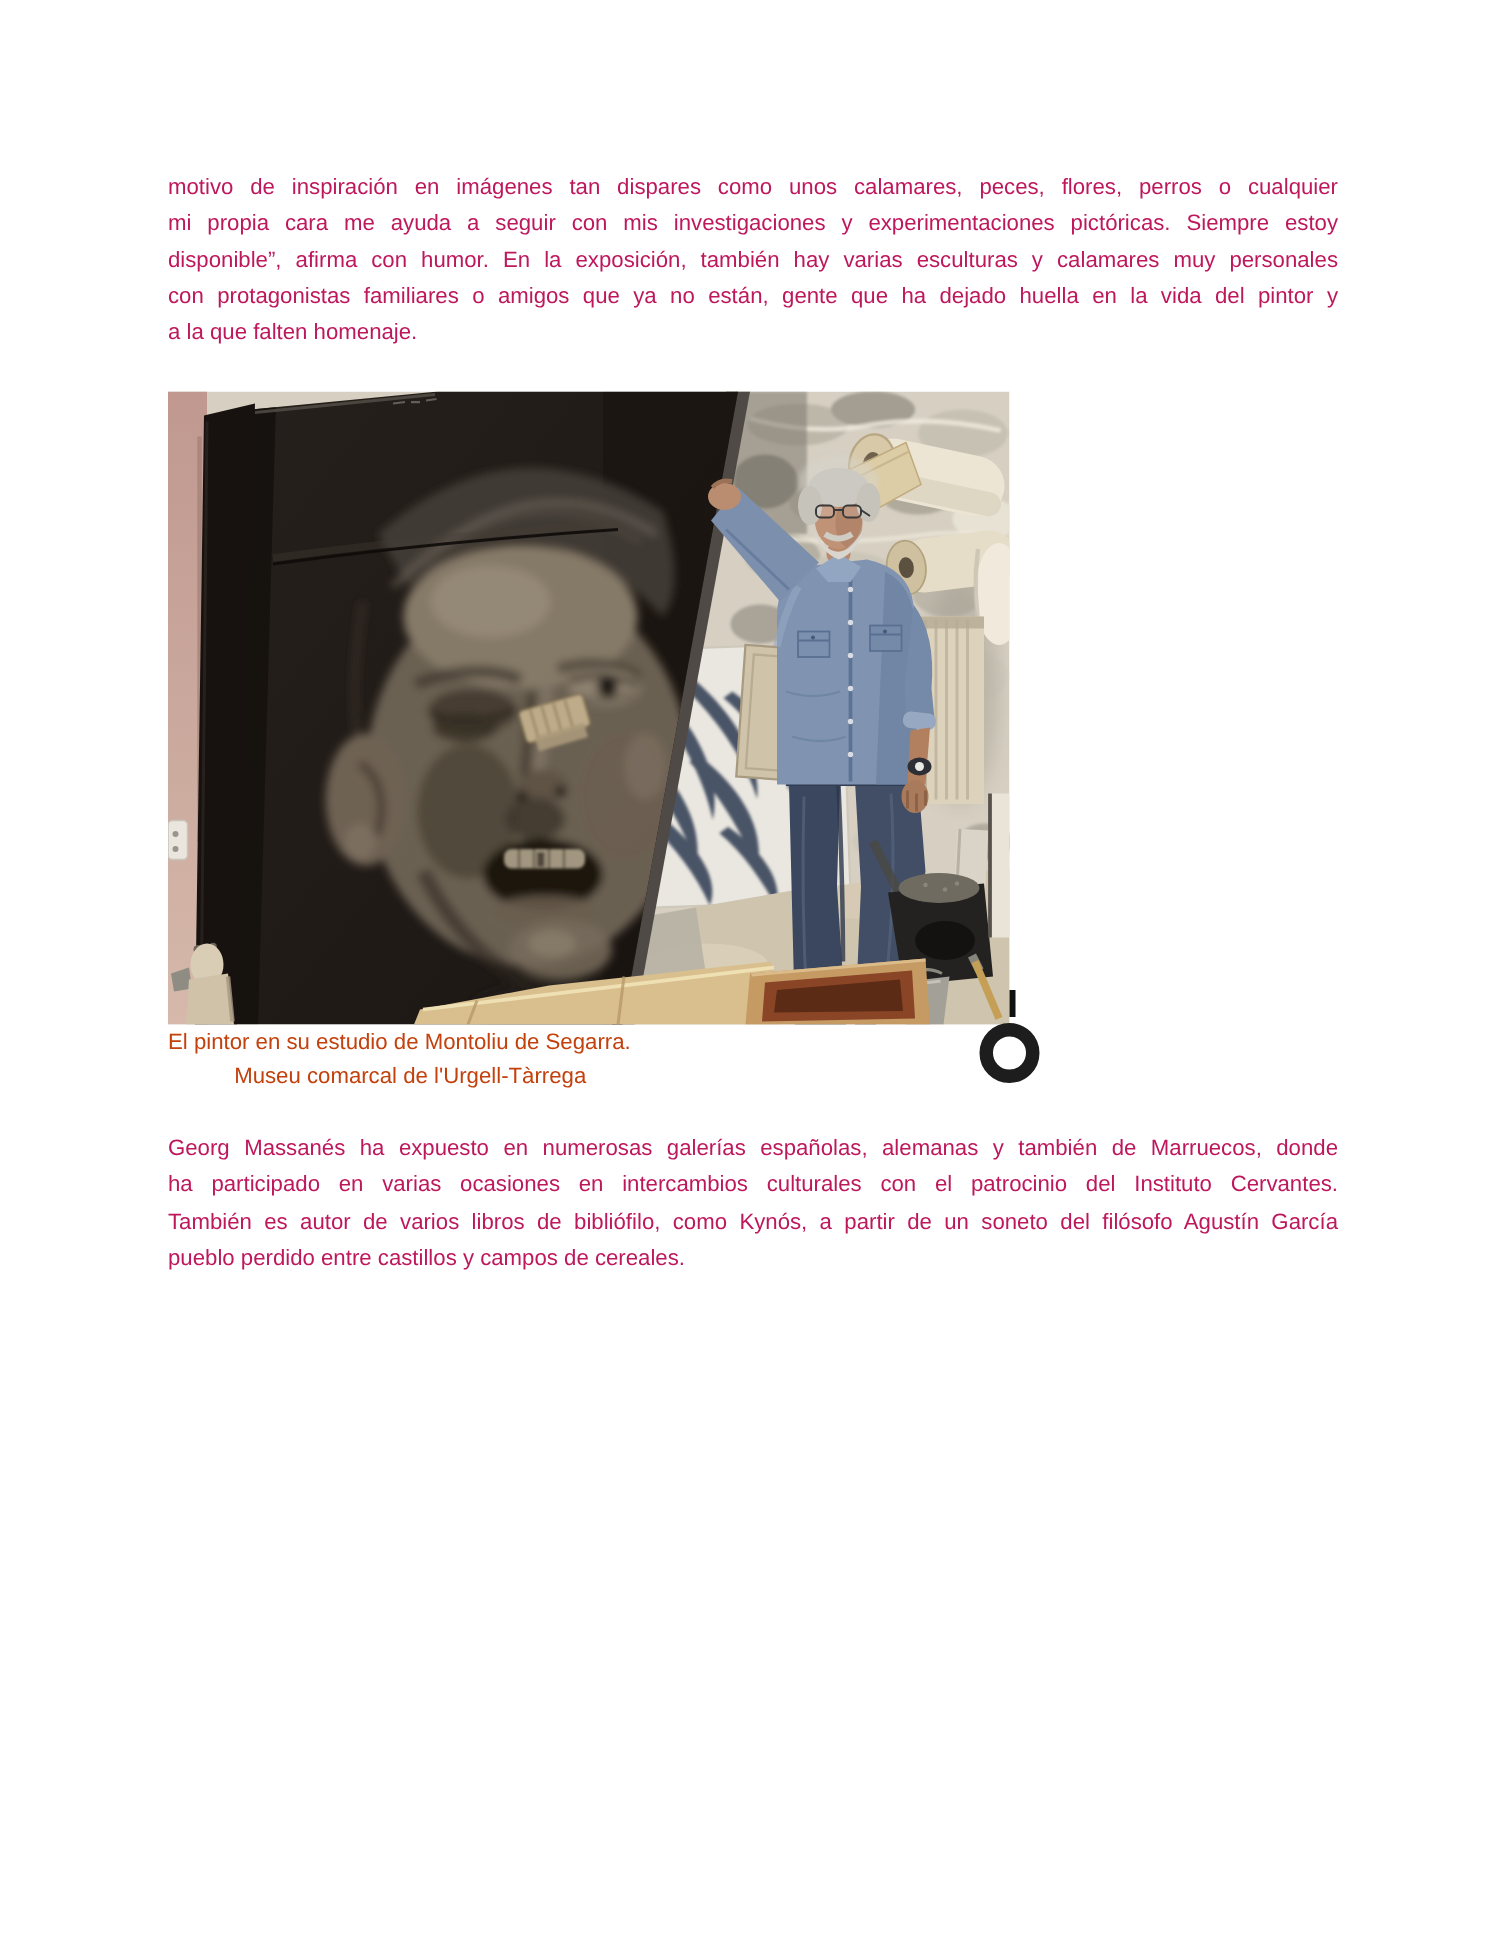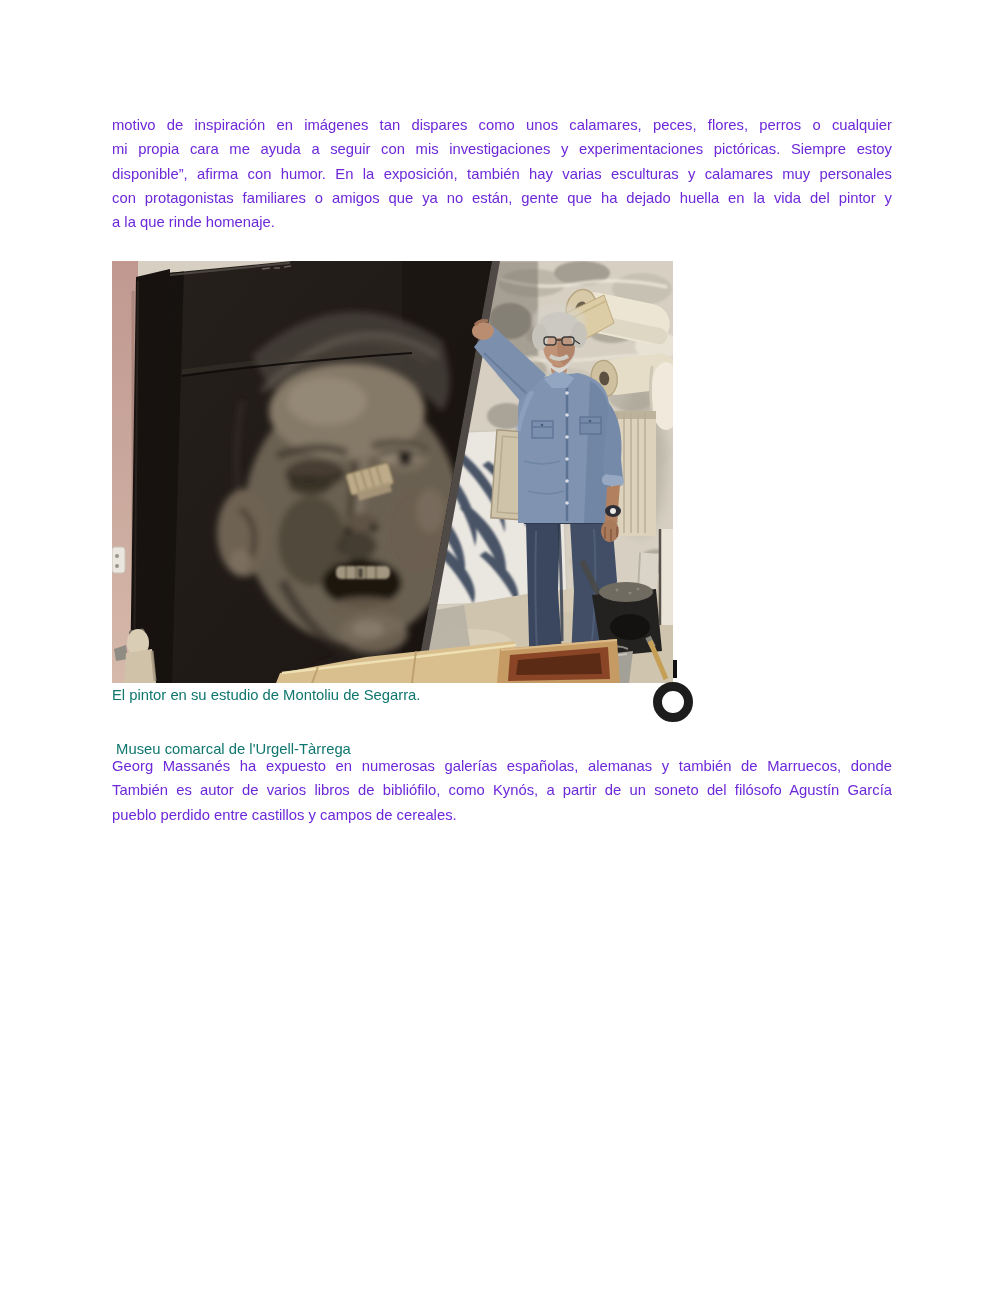--- a/index.html
+++ b/index.html
@@ -1,37 +1,37 @@
 <!DOCTYPE html>
 <html><head>
 <meta charset="utf-8">
 <style>
   html,body{margin:0;padding:0;}
   body{
     width:996px;height:1304px;position:relative;background:#ffffff;
     font-family:"Liberation Sans",sans-serif;color:#1d1d1d;overflow:hidden;
   }
-  .para{position:absolute;left:112px;width:780px;font-size:14.8px;line-height:24.33px;color:#6d28d9;}
+  .para{position:absolute;left:112px;width:780px;font-size:14.8px;line-height:24.33px;color:#be185d;}
   .jline{text-align:justify;text-align-last:justify;}
   .jline.jlast{text-align-last:left;}
-  .caption-line{position:absolute;left:112px;width:640px;font-size:14.8px;line-height:22px;color:#0f766e;white-space:pre;}
+  .caption-line{position:absolute;left:112px;width:640px;font-size:14.8px;line-height:22px;color:#c2410c;white-space:pre;}
   .photo-figure{position:absolute;left:112px;top:261px;width:561px;height:422px;}
   .photo-figure svg{display:block;}
   .cursor-bar{position:absolute;left:673px;top:660px;width:4px;height:18px;background:#111111;}
   .ring{position:absolute;left:653px;top:682px;width:40px;height:40px;border:9px solid #1d1d1d;border-radius:50%;box-sizing:border-box;background:#ffffff;}
 </style>
 </head>
 <body>
 
 <div class="para" style="top:113px;">
     <div class="jline">motivo de inspiración en imágenes tan dispares como unos calamares, peces, flores, perros o cualquier</div>
     <div class="jline">mi propia cara me ayuda a seguir con mis investigaciones y experimentaciones pictóricas. Siempre estoy</div>
     <div class="jline">disponible”, afirma con humor. En la exposición, también hay varias esculturas y calamares muy personales</div>
     <div class="jline">con protagonistas familiares o amigos que ya no están, gente que ha dejado huella en la vida del pintor y</div>
-    <div class="jline jlast">a la que rinde homenaje.</div>
+    <div class="jline jlast">a la que falten homenaje.</div>
   </div>
 
 <div class="photo-figure">
 <svg width="561" height="422" viewBox="0 0 561 422" xmlns="http://www.w3.org/2000/svg">
   <defs>
     <filter id="b1" x="-20%" y="-20%" width="140%" height="140%">
           <feGaussianBlur stdDeviation="1"></feGaussianBlur>
         </filter>
     <filter id="b2" x="-30%" y="-30%" width="160%" height="160%">
           <feGaussianBlur stdDeviation="2"></feGaussianBlur>
@@ -333,19 +333,20 @@
       </g>
     </g>
   </g>
 </svg>
 </div>
 
 <div class="cursor-bar"></div>
 <div class="ring"></div>
 
 <div class="caption-line" style="top:684px;">El pintor en su estudio de Montoliu de Segarra.</div>
-<div class="caption-line" style="top:738px;"> Museu comarcal de l'Urgell-Tàrrega</div>
+<div class="caption-line" style="top:707px;margin-left:40px;"> Museu comarcal de l'Urgell-Tàrrega</div>
 
 <div class="para" style="top:754px;">
     <div class="jline">Georg Massanés ha expuesto en numerosas galerías españolas, alemanas y también de Marruecos, donde</div>
+    <div class="jline">ha participado en varias ocasiones en intercambios culturales con el patrocinio del Instituto Cervantes.</div>
     <div class="jline">También es autor de varios libros de bibliófilo, como Kynós, a partir de un soneto del filósofo Agustín García</div>
     <div class="jline jlast">pueblo perdido entre castillos y campos de cereales.</div>
   </div>
 
 </body></html>

